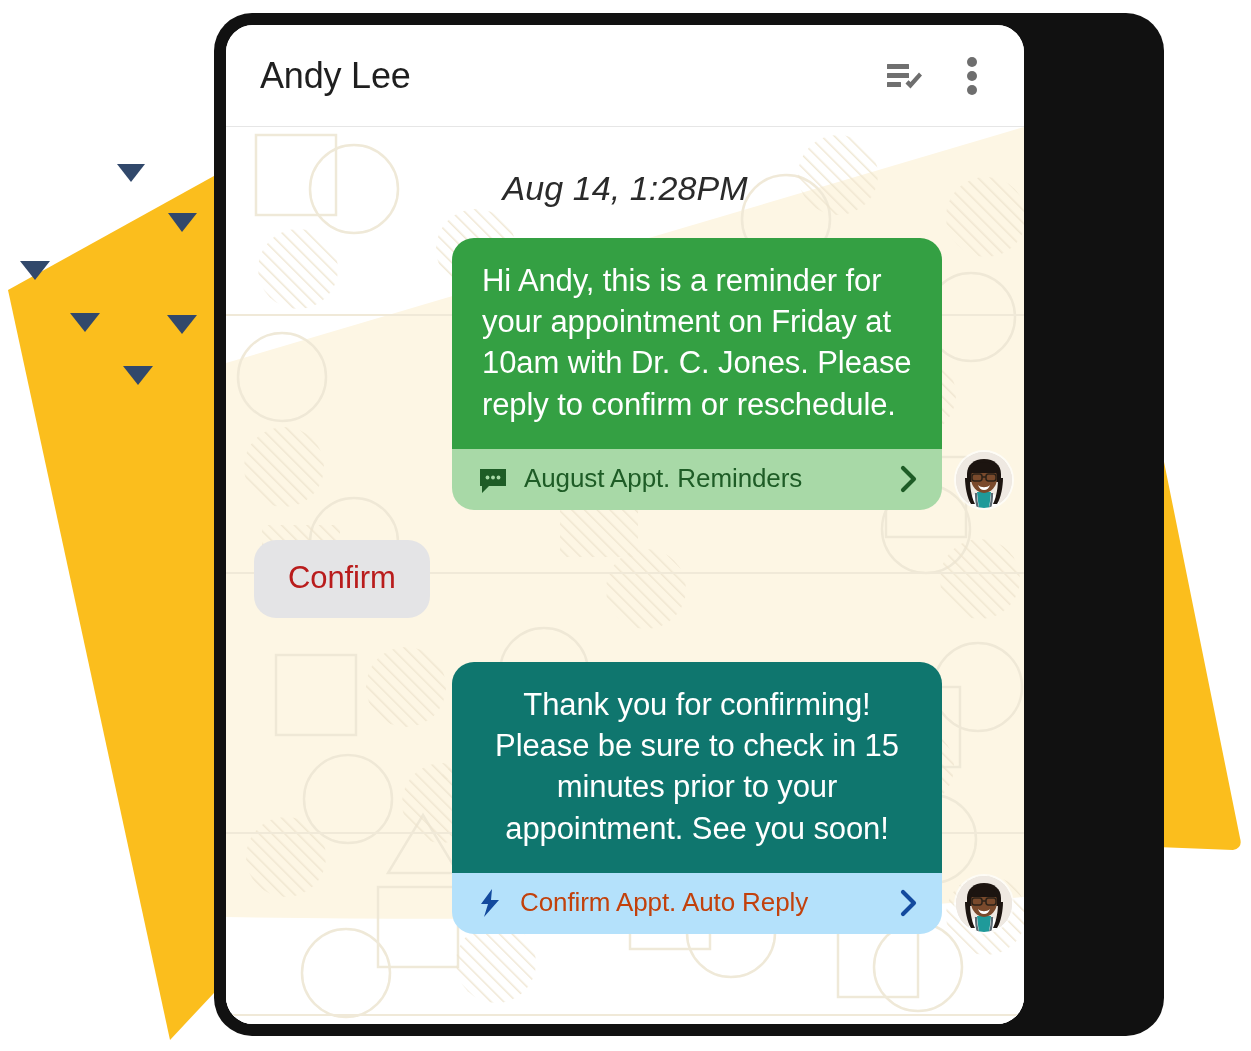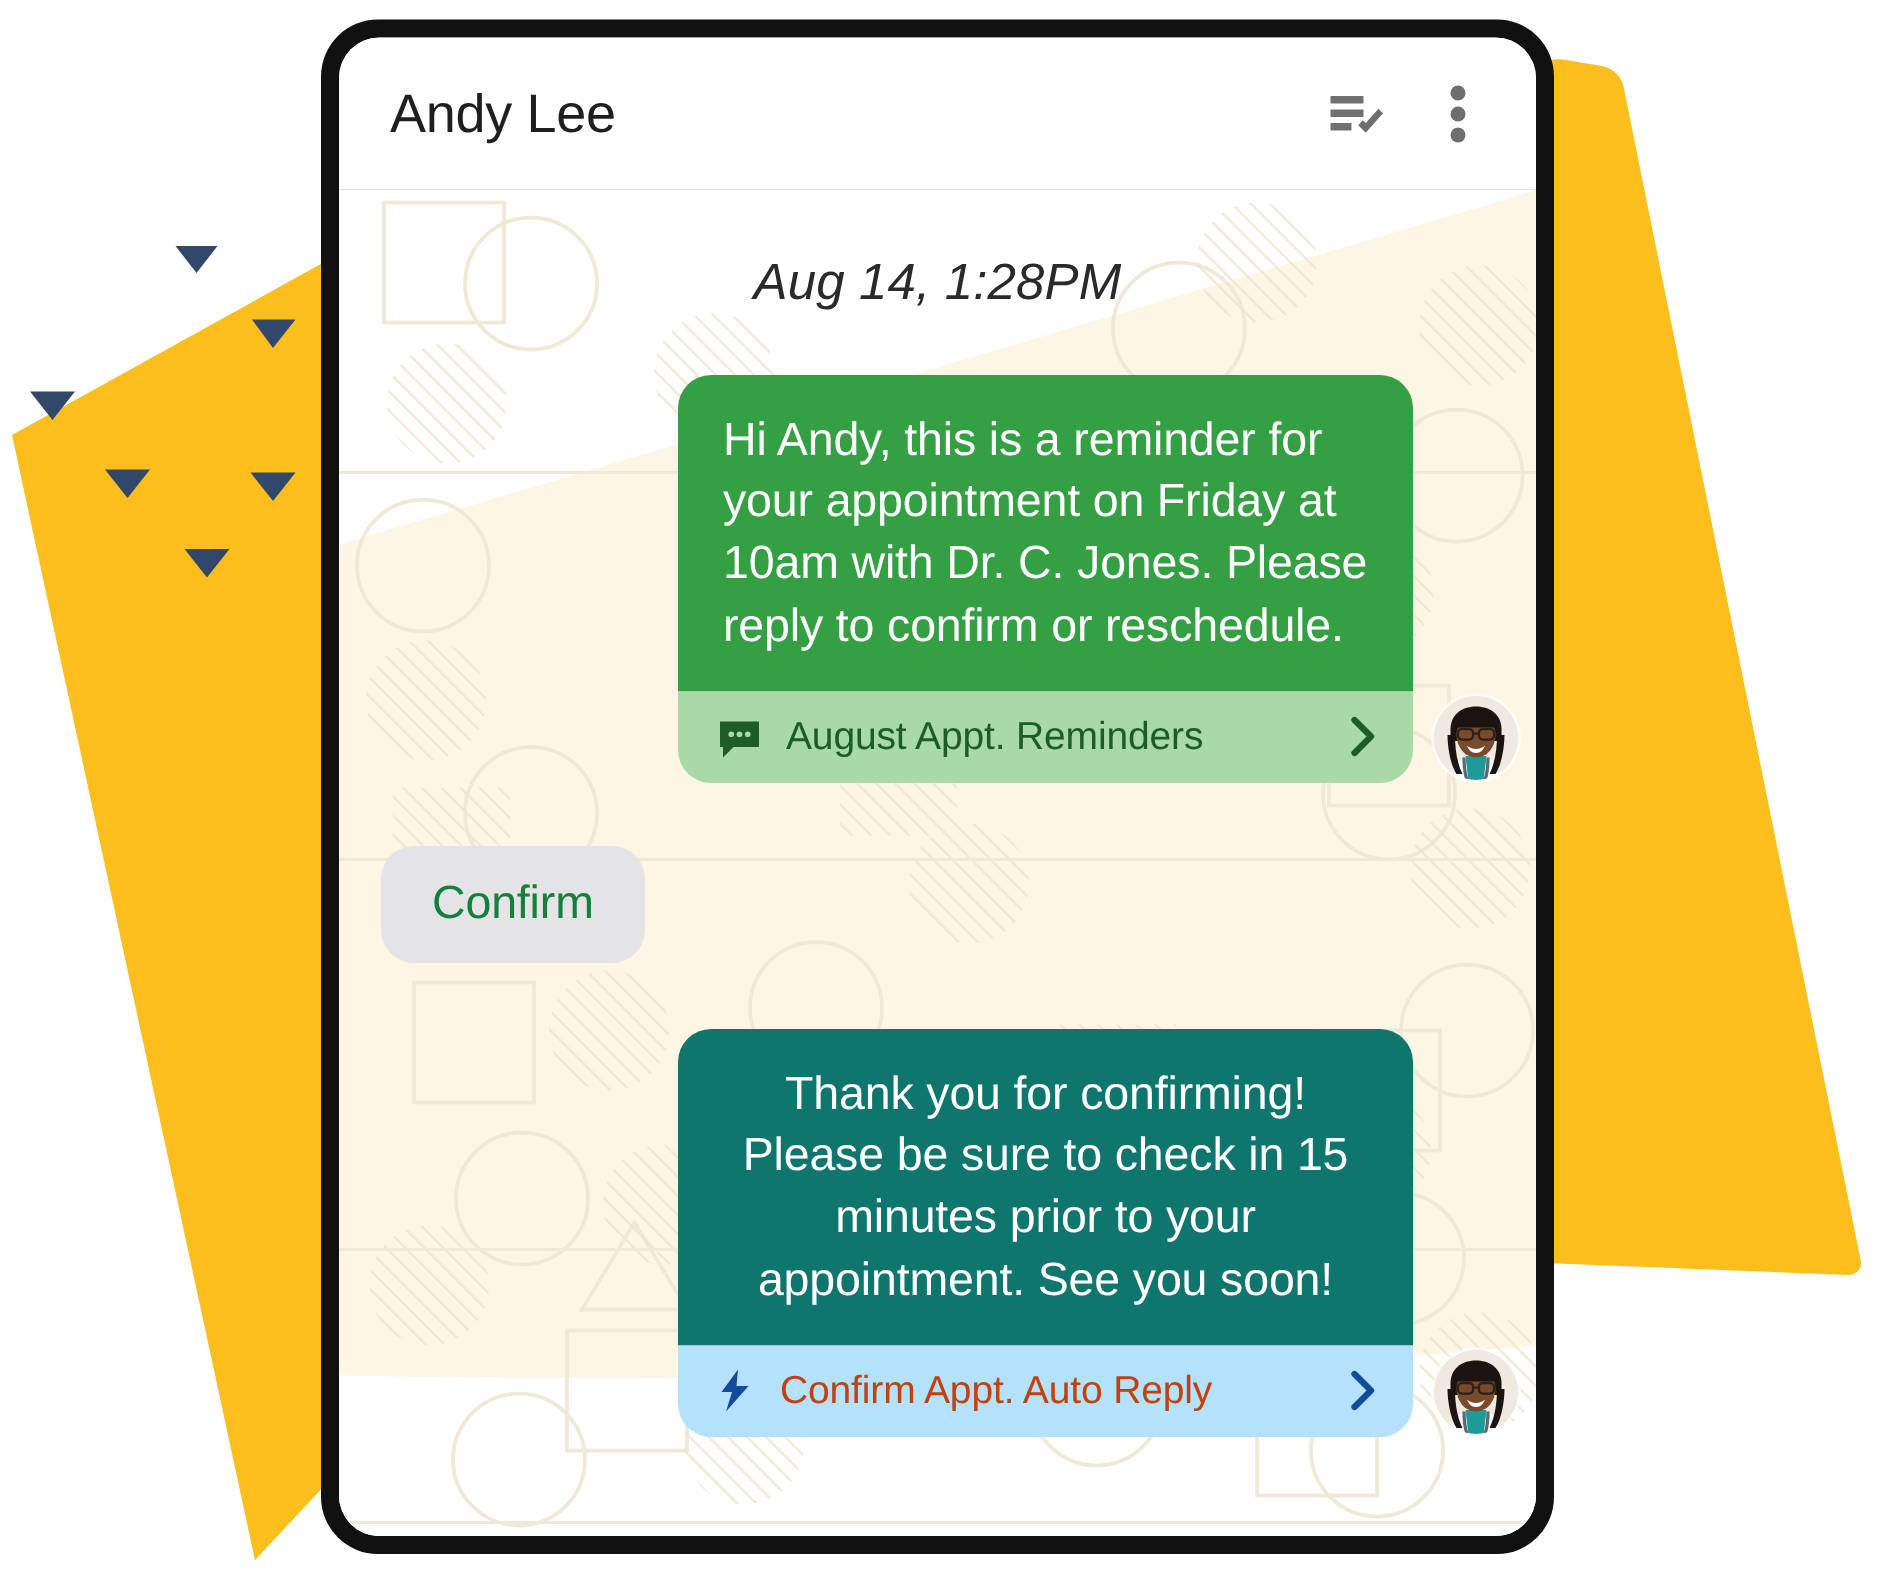--- a/index.html
+++ b/index.html
@@ -11,21 +11,21 @@
     overflow: hidden;
   }
   .stage { position: relative; width: 1251px; height: 1051px; background: #fff; }
 
   
   .bg-deco { position: absolute; inset: 0; width: 1251px; height: 1051px; }
 
   
   .phone {
     position: absolute; left: 214px; top: 13px;
-    width: 822px; height: 1023px;
+    width: 950px; height: 1023px;
     background: #111111;
     border-radius: 38px;
     box-shadow: 0 0 0 0 rgba(0,0,0,0);
     z-index: 5;
   }
   .phone-screen {
     position: absolute; left: 12px; top: 12px;
     width: 798px; height: 999px;
     background: #ffffff;
     border-radius: 27px;
@@ -52,21 +52,21 @@
   }
   .cream-wedge { position: absolute; inset: 0; }
 
   .messages { position: relative; z-index: 3; padding: 0 0 0 0; }
 
   .date-stamp {
     text-align: center; font-size: 34px; color: #2a2a2a;
     margin-top: 42px; letter-spacing: 0.1px; font-style: italic;
   }
 
-  .msg-row { display: flex; align-items: flex-end; margin-top: 42px; }
+  .msg-row { display: flex; align-items: flex-end; margin-top: 30px; }
   .msg-row.right { justify-content: flex-end; padding-right: 12px; }
   .msg-row.left  { justify-content: flex-start; padding-left: 28px; }
 
   .bubble-wrap { max-width: 490px; }
 
   .bubble {
     border-radius: 22px; overflow: hidden;
   }
   .bubble-text {
     font-size: 31px; line-height: 1.33; color: #ffffff;
@@ -89,21 +89,21 @@
   .avatar {
     width: 56px; height: 56px; border-radius: 50%;
     margin-left: 14px; margin-bottom: 2px;
     overflow: hidden; flex: 0 0 auto; background: #e8e4dc;
     box-shadow: 0 0 0 2px rgba(255,255,255,0.65);
   }
 
   .reply-bubble {
     background: #e4e4e6; border-radius: 22px;
     padding: 20px 34px 22px 34px;
-    font-size: 31px; color: #15803d; letter-spacing: -0.1px;
+    font-size: 31px; color: #b91c1c; letter-spacing: -0.1px;
   }
 </style>
 </head>
 <body>
 
 <div class="stage">
 
   <svg class="bg-deco" viewBox="0 0 1251 1051">
 
     <path d="M8,290 L232,166 L228,978 L170,1040 Z" fill="#fbbe1d"></path>

